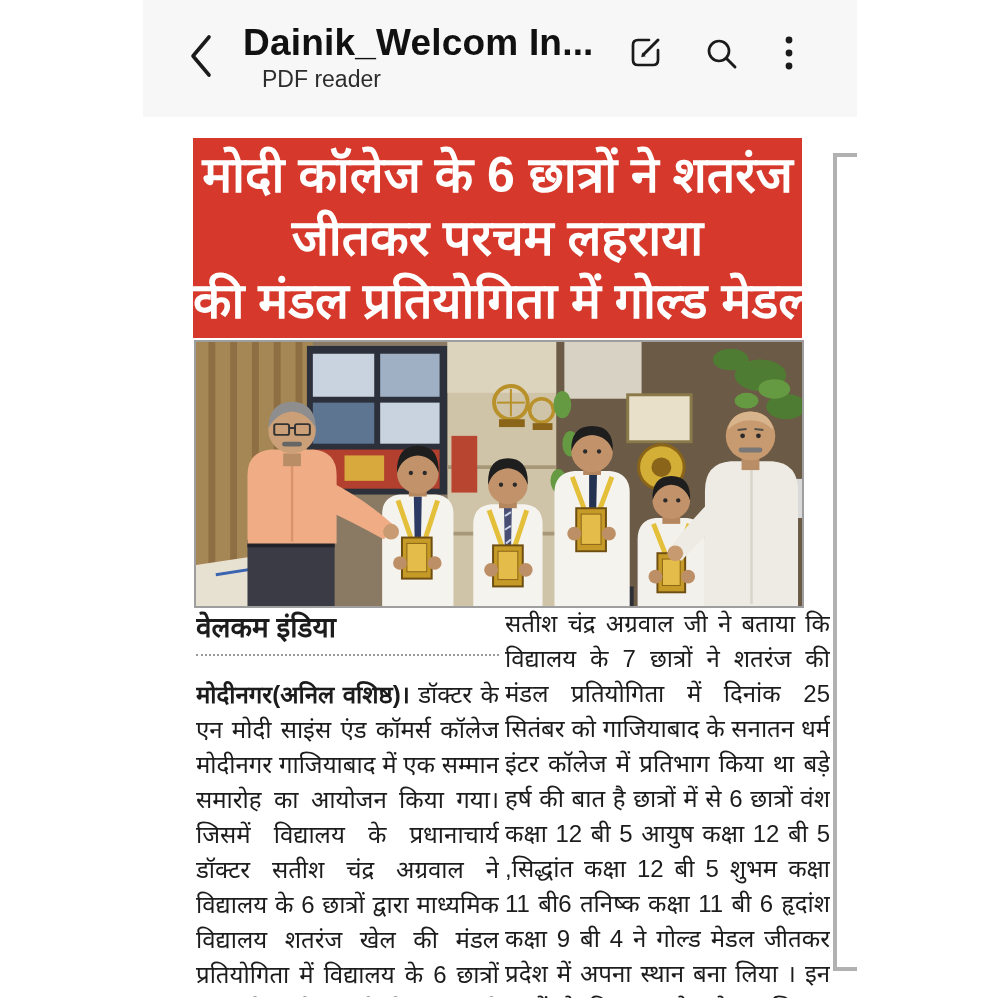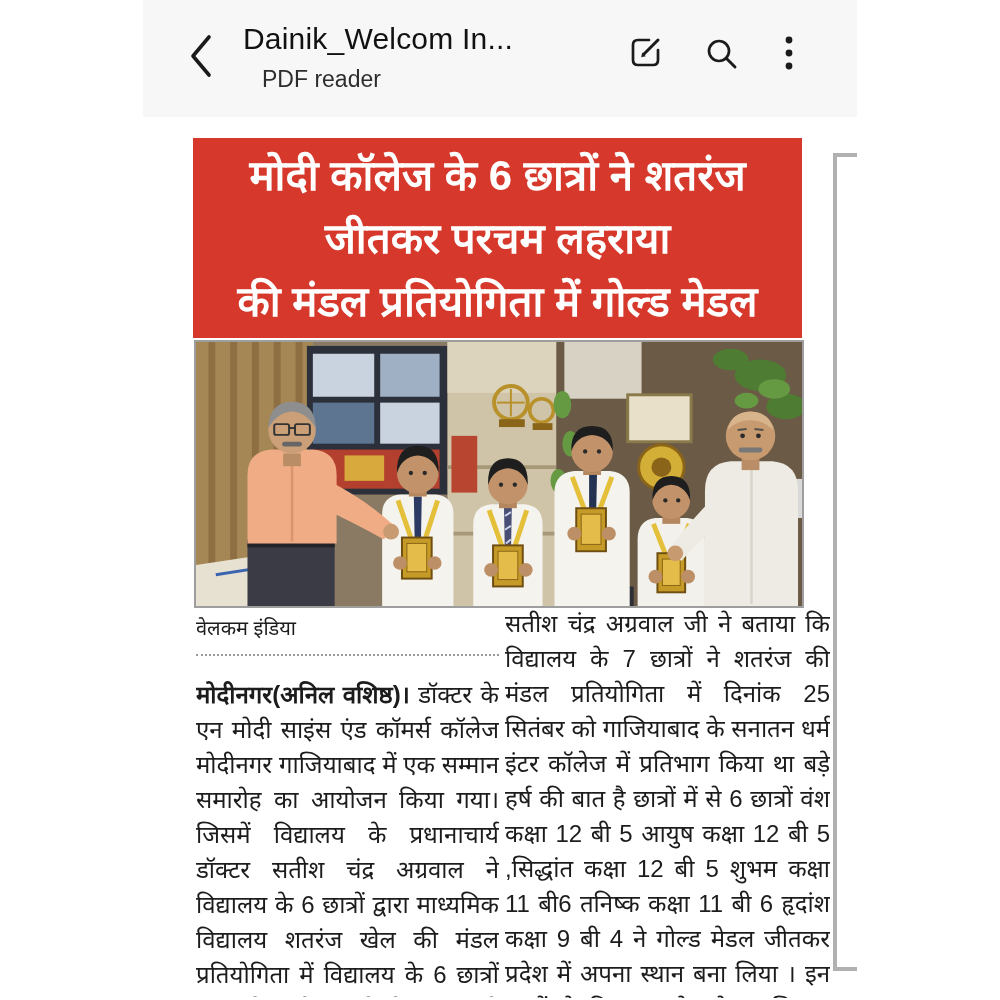--- a/index.html
+++ b/index.html
@@ -5,42 +5,42 @@
   html,body{margin:0;padding:0;}
   body{
     width:1000px;height:1000px;position:relative;background:#ffffff;
     font-family:"Liberation Sans", sans-serif;overflow:hidden;
   }
   .app{position:absolute;left:143px;top:0;width:714px;height:1000px;background:#ffffff;}
 
   
   .header{position:absolute;left:0;top:0;width:714px;height:117px;background:#f7f7f7;}
   .back-btn{position:absolute;left:44px;top:32px;width:30px;height:48px;cursor:pointer;}
-  .title{position:absolute;left:100px;top:22px;width:400px;font-size:30px;font-weight:400;color:#111;
+  .title{position:absolute;left:100px;top:22px;width:400px;font-size:37px;font-weight:700;color:#111;
          white-space:nowrap;overflow:hidden;letter-spacing:.2px;}
   .subtitle{position:absolute;left:119px;top:66px;font-size:23px;color:#2d2d2d;}
   .icon-btn{position:absolute;cursor:pointer;}
   .edit-btn{left:482px;top:31px;width:42px;height:42px;}
   .search-btn{left:560px;top:35px;width:38px;height:38px;}
   .menu-btn{left:634px;top:30px;width:24px;height:48px;}
 
   
   .banner{position:absolute;left:50px;top:138px;width:609px;height:200px;background:#d6392b;
           color:#ffffff;text-align:center;overflow:hidden;}
-  .banner .hline{font-weight:700;font-size:42px;line-height:63px;white-space:nowrap;}
+  .banner .hline{font-weight:700;font-size:50px;line-height:63px;white-space:nowrap;}
   .banner .hline:first-child{margin-top:6px;}
 
   .photo{position:absolute;left:51px;top:340px;width:610px;height:268px;
          border:2px solid #9e9e9e;box-sizing:border-box;background:#8a7a64;}
   .photo svg{display:block;width:100%;height:100%;}
 
   .col{position:absolute;color:#1c1c1c;overflow:hidden;}
   .col-left{left:53px;top:611px;width:303px;height:386px;}
   .col-right{left:362px;top:606px;width:325px;height:392px;}
-  .byline{font-size:20px;font-weight:400;line-height:34px;}
+  .byline{font-size:28px;font-weight:700;line-height:34px;}
   .dotted-rule{border:none;border-bottom:2px dotted #9a9a9a;margin:9px 0 0 0;}
   .newsp{font-size:24px;line-height:35px;text-align:justify;margin:0;}
   .col-left .newsp{margin-top:21px;}
   .lead{font-weight:700;}
 
   .page-edge{position:absolute;left:690px;top:153px;width:24px;height:818px;
              border-left:4px solid #b1b1b1;border-top:4px solid #b1b1b1;border-bottom:4px solid #b1b1b1;
              box-sizing:border-box;}
 </style>
 </head>

